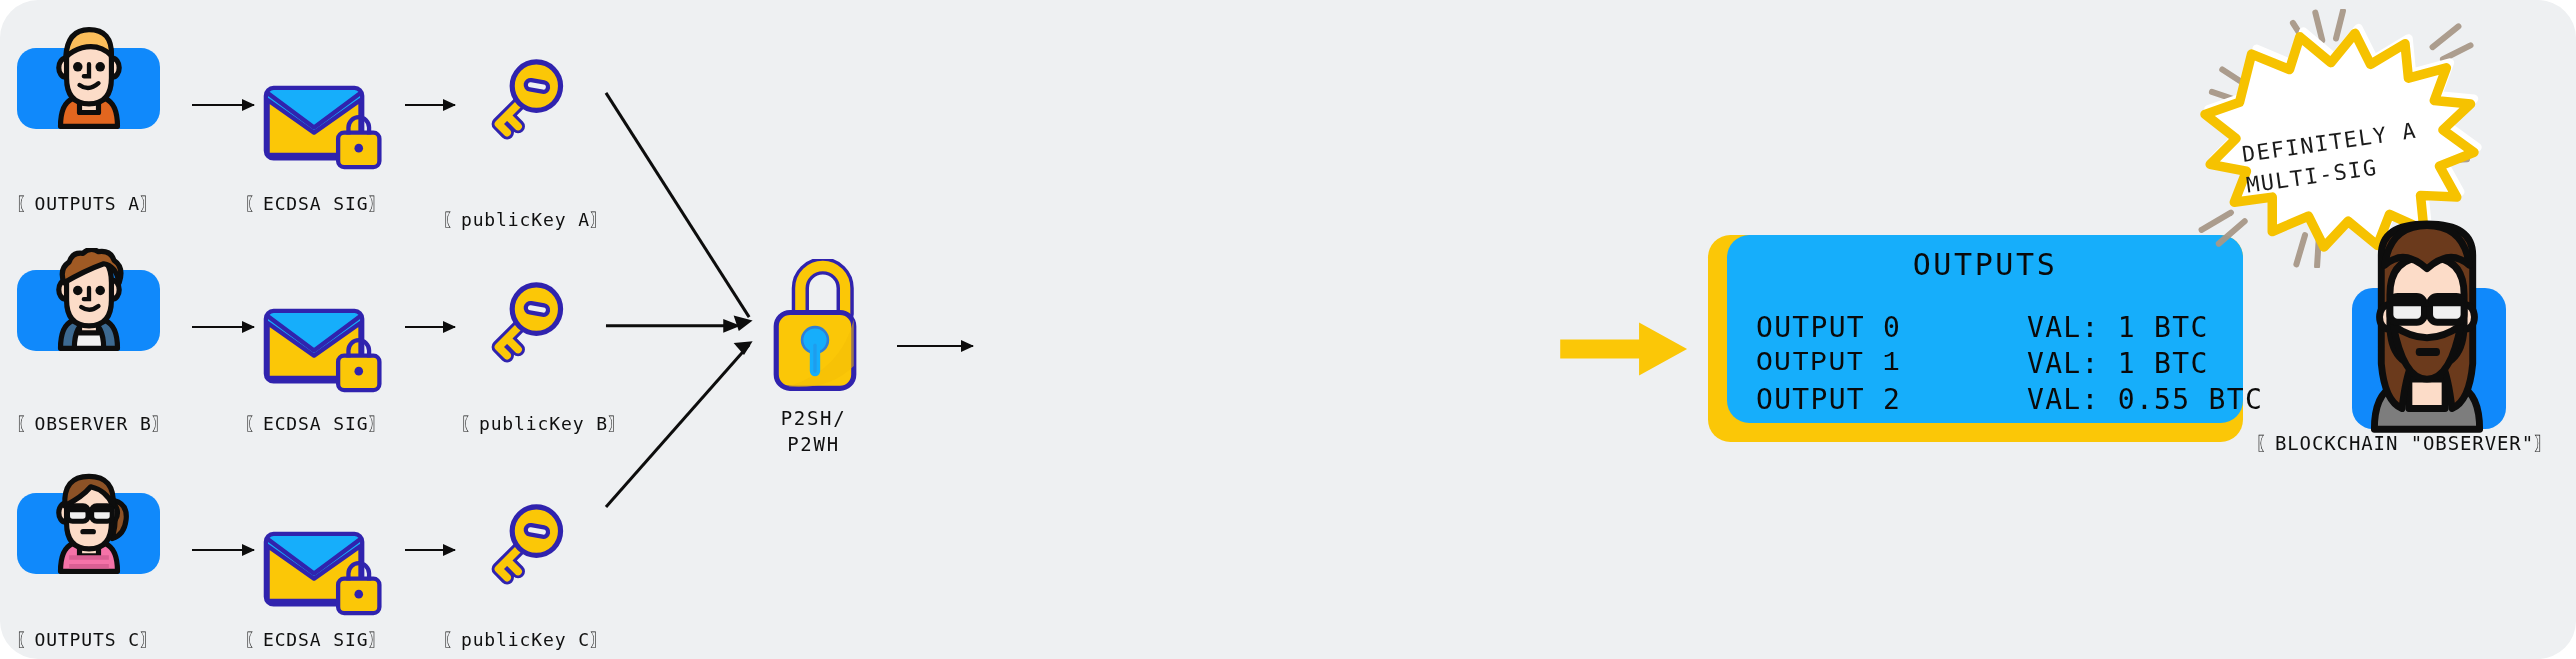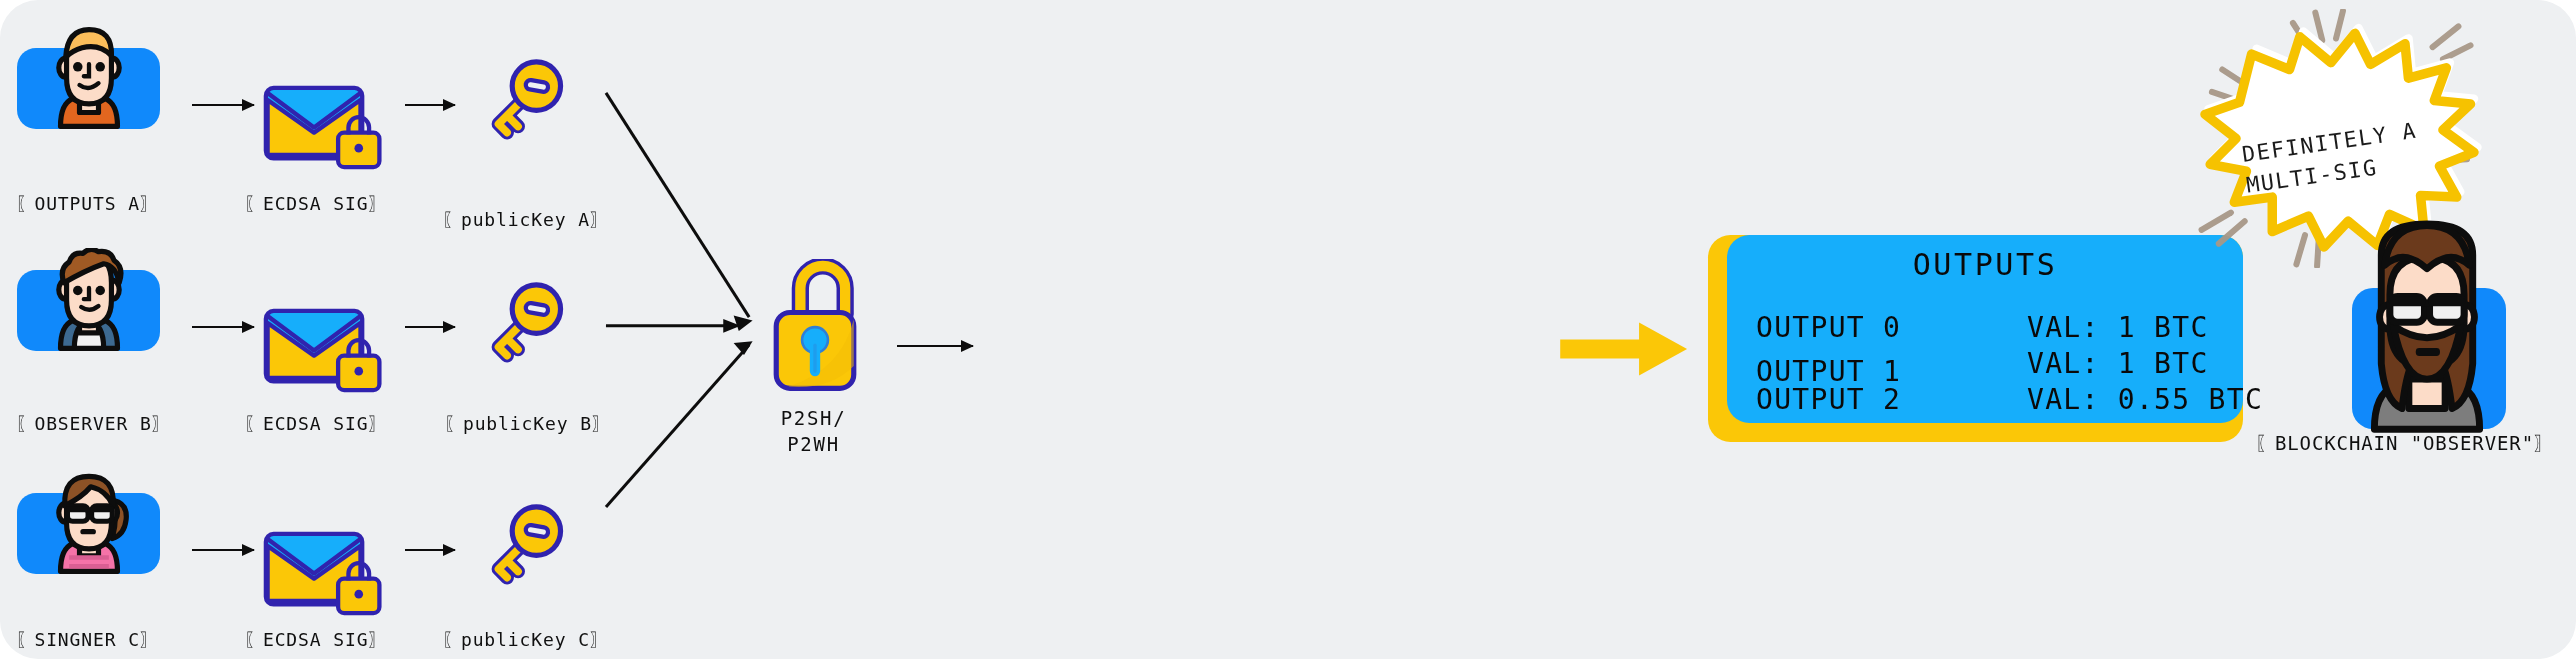--- a/index.html
+++ b/index.html
@@ -140,21 +140,21 @@
   <div class="abs" style="left:473px;top:273px;">
     <svg width="95" height="104" viewBox="0 0 110 120">
       <g transform="rotate(45 55 60)">
         <path d="M55 24 v72 M55 82 h18 M55 96 h14" stroke="#3023ae" stroke-width="16" stroke-linecap="round" fill="none"></path>
         <path d="M55 24 v72 M55 82 h18 M55 96 h14" stroke="#fbc707" stroke-width="9" stroke-linecap="round" fill="none"></path>
         <circle cx="55" cy="34" r="28" fill="#fbc707" stroke="#3023ae" stroke-width="6"></circle>
         <rect x="42" y="28" width="26" height="11" rx="5.5" transform="rotate(-35 55 33)" fill="#eef0f2" stroke="#3023ae" stroke-width="5"></rect>
       </g>
     </svg>
   </div>
-  <div class="cap" style="left:444px;top:412px;text-align:right;">〖publicKey B〗</div>
+  <div class="cap" style="left:460px;top:412px;text-align:right;">〖publicKey B〗</div>
 
   <div class="abs signer-avatar" style="left:7px;top:471px;">
     <div class="av-bg"></div>
     <svg width="164" height="104" viewBox="0 0 190 120" style="position:absolute;left:0;top:0;">
       <g stroke="#0d0d0d" stroke-width="6" stroke-linejoin="round" stroke-linecap="round">
         <path d="M62 116 q0 -26 14 -32 q19 -8 38 0 q14 6 14 32 z" fill="#f573a8"></path>
         <path d="M84 78 h22 v20 h-22 z" fill="#fcdcc8"></path>
         <path d="M124 34 q16 4 14 22 q-2 18 -16 22 q6 -22 2 -44 z" fill="#8d5226"></path>
         <ellipse cx="68" cy="48" rx="8" ry="11" fill="#fcdcc8"></ellipse>
         <ellipse cx="120" cy="48" rx="8" ry="11" fill="#fcdcc8"></ellipse>
@@ -162,21 +162,21 @@
         <path d="M67 40 q-2 -34 28 -34 q30 0 28 34 q-8 -18 -26 -22 q-10 12 -30 22 z" fill="#8d5226"></path>
         <rect x="70" y="40" width="24" height="18" rx="6" fill="#f2f2f2"></rect>
         <rect x="98" y="40" width="24" height="18" rx="6" fill="#f2f2f2"></rect>
         <path d="M94 47 h4"></path>
       </g>
       <path d="M72 44 h20 M100 44 h20" stroke="#0d0d0d" stroke-width="7" stroke-linecap="round"></path>
       <path d="M88 70 h12" stroke="#0d0d0d" stroke-width="6" stroke-linecap="round"></path>
       <path d="M72 100 h46 M72 110 h46" stroke="#da5f93" stroke-width="5"></path>
     </svg>
   </div>
-  <div class="cap" style="left:15.5px;top:628px;">〖SINGNER C〗</div>
+  <div class="cap" style="left:15.5px;top:628px;">〖OUTPUTS C〗</div>
 
   <div class="thin-arrow" style="left:192px;top:549px;width:62px;"></div>
 
   <div class="abs" style="left:259px;top:525px;">
     <svg width="129" height="97" viewBox="0 0 150 112">
       <rect x="8" y="10" width="112" height="82" rx="9" fill="#16aefb" stroke="#3023ae" stroke-width="5"></rect>
       <path d="M10 88 V24 L64 62 L118 24 V88 z" fill="#fbc707" stroke="#3023ae" stroke-width="5" stroke-linejoin="round"></path>
       <path d="M10 16 L64 56 L118 16" fill="none" stroke="#3023ae" stroke-width="5" stroke-linejoin="round"></path>
       <rect x="92" y="62" width="48" height="40" rx="7" fill="#fbc707" stroke="#3023ae" stroke-width="5"></rect>
       <path d="M104 64 v-8 a12 12 0 0 1 24 0 v8" fill="none" stroke="#3023ae" stroke-width="5"></path>
@@ -234,21 +234,21 @@
   </svg>
 
   <div class="card" style="left:1708px;top:235px;width:535px;height:207px;">
     <div class="shadow"></div>
     <div class="face" style="left:19px;top:0;width:516px;height:188px;"></div>
     <div class="card-title" style="left:19px;top:12px;width:516px;">OUTPUTS</div>
 
     <div class="row-line" style="left:48px;top:64px;">OUTPUT 0</div>
     <div class="row-line" style="left:319px;top:64px;">VAL: 1 BTC</div>
 
-    <div class="row-line" style="left:48px;top:108px;">OUTPUT 1</div>
+    <div class="row-line" style="left:48px;top:100px;font-family:Liberation Mono, monospace;">OUTPUT 1</div>
     <div class="row-line" style="left:319px;top:100px;">VAL: 1 BTC</div>
 
     <div class="row-line" style="left:48px;top:136px;">OUTPUT 2</div>
     <div class="row-line" style="left:319px;top:136px;">VAL: 0.55 BTC</div>
   </div>
 
   <svg class="abs" style="left:2174px;top:8.6px;" width="362" height="259" viewBox="0 0 420 300">
     <g stroke="#a89888" stroke-width="7" stroke-linecap="round" fill="none" opacity="0.95">
       <path d="M172 36 L164 4"></path>
         <path d="M188 34 L196 2"></path>

